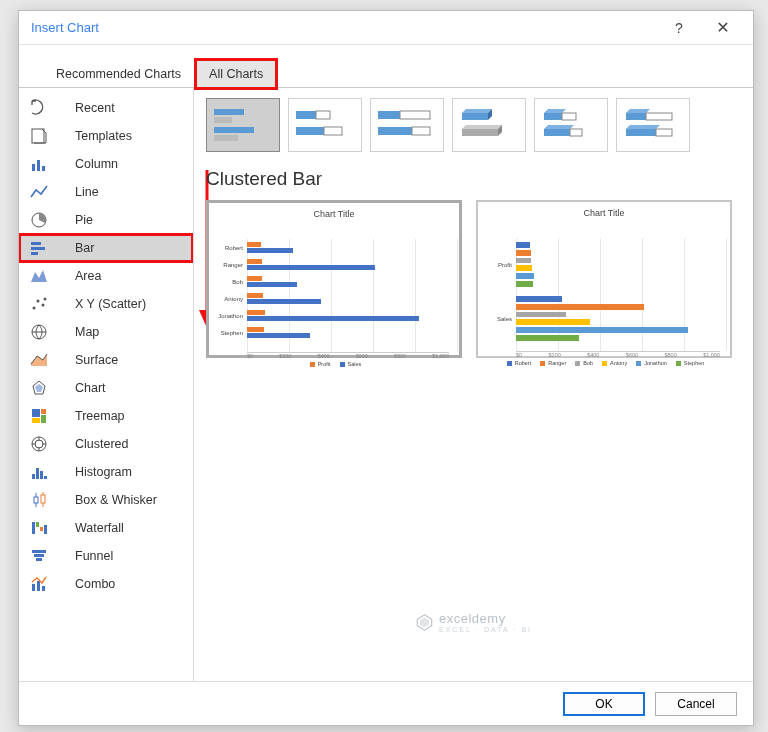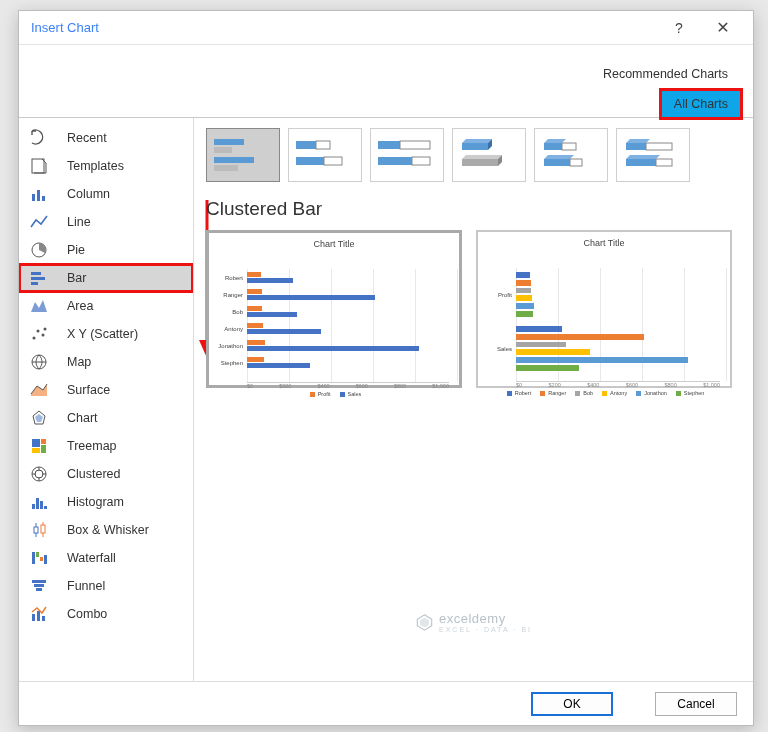--- a/index.html
+++ b/index.html
@@ -29,38 +29,37 @@
     align-items: center;
     padding: 0 8px 0 12px;
     border-bottom: 1px solid #e3e3e3;
   }
   .titlebar .title { flex: 1; font-size: 13px; color: #3b82f6; }
   .titlebar .sys { width: 44px; text-align: center; font-size: 14px; color: #444; cursor: pointer; }
   .titlebar .sys.close { font-size: 16px; }
   .tabs {
     display: flex;
     align-items: flex-end;
-    padding: 14px 12px 0 17px;
+    padding: 14px 12px 0 24px;
     border-bottom: 1px solid #c9c9c9;
     gap: 2px;
-    flex-direction: column;
   }
   .tab {
     padding: 6px 12px 7px;
     border: 1px solid transparent;
     border-bottom: none;
     font-size: 12.5px;
     color: #333;
     cursor: pointer;
     position: relative;
     top: 1px;
   }
   .tab.active {
     border-color: #c9c9c9;
-    background: #0ea5e9;
+    background: #e5e5e5;
   }
   .highlight-red {
     outline: 3px solid #e11;
     outline-offset: -1px;
   }
   .body {
     flex: 1;
     display: flex;
     position: relative;
   }
@@ -68,21 +67,21 @@
     width: 175px;
     border-right: 1px solid #dcdcdc;
     padding: 6px 0;
     overflow: hidden;
   }
   .side-item {
     display: flex;
     align-items: center;
     height: 28px;
     padding: 0 10px;
-    gap: 18px;
+    gap: 26px;
     cursor: pointer;
     color: #333;
     font-size: 12.5px;
   }
   .side-item.selected {
     background: #d6d6d6;
   }
   .side-item.selected.highlight-red {
     outline: 3px solid #e11;
     outline-offset: -2px;
@@ -172,21 +171,20 @@
     justify-content: flex-end;
     padding: 0 16px;
     gap: 10px;
   }
   .btn {
     min-width: 82px; height: 24px;
     border: 1px solid #adadad;
     background: #fdfdfd;
     font-size: 12px;
     cursor: pointer;
-    margin-left: 32px;
   }
   .btn.primary {
     border: 2px solid #1a6fd8;
   }
   .watermark {
     position:absolute; left:50%; bottom: 48px; transform:translateX(-50%);
     font-size:13px; color:#9aa7b2; letter-spacing:.5px;
     display:flex; align-items:center; gap:6px;
     opacity:.7;
   }

